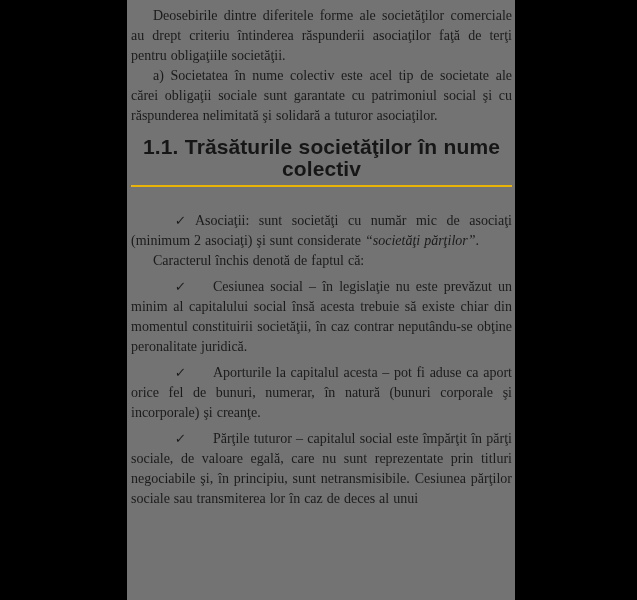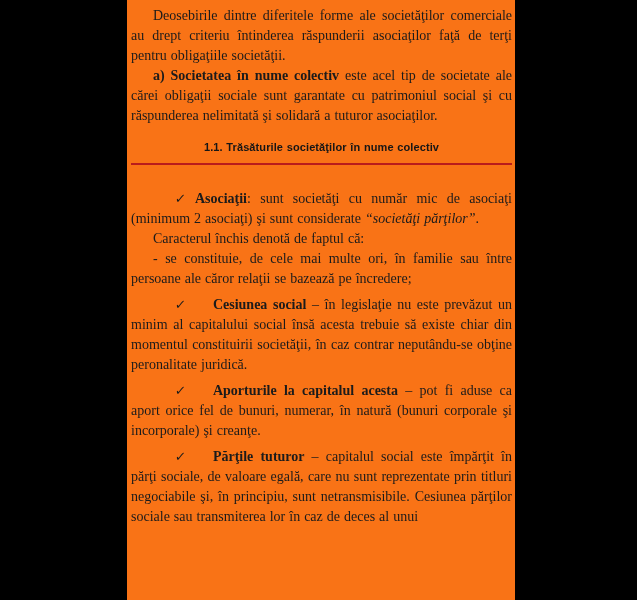--- a/index.html
+++ b/index.html
@@ -13,72 +13,71 @@
     height: 600px;
     background: #000;
     overflow: hidden;
   }
   .paper {
     position: absolute;
     left: 127px;
     top: 0;
     width: 388px;
     height: 600px;
-    background: #f97316;
+    background: #737373;
     box-sizing: border-box;
   }
   .content {
     padding: 6px 3px 0 4px;
     font-family: "Liberation Serif", serif;
     font-size: 14px;
     line-height: 20px;
     color: #1b1b1b;
     word-spacing: 0.5px;
   }
   .para {
     margin: 0;
     text-align: justify;
     text-indent: 22px;
   }
   .para.gap { margin-top: 0; }
   .para.gap-sm { margin-top: 6px; }
-  .seg.bold { font-weight: bold; }
+  .seg.bold { font-weight: normal; }
   .seg.italic { font-style: italic; }
   .tick {
     display: inline-block;
     font-family: "DejaVu Sans", sans-serif;
     font-size: 13px;
     margin-right: 9px;
     transform: skewX(-6deg);
   }
   .tick.wide { margin-right: 27px; }
   .heading {
     margin: 10px 0 24px 0;
     padding-bottom: 5px;
-    border-bottom: 2px solid #b91c1c;
+    border-bottom: 2px solid #eab308;
     text-align: center;
     font-family: "Liberation Sans", "DejaVu Sans", sans-serif;
     font-weight: 700;
-    font-size: 11px;
+    font-size: 21px;
     line-height: 22px;
     letter-spacing: 0.1px;
     color: #161616;
     text-indent: 0;
   }
 </style>
 </head>
 <body>
 
 <div class="stage">
   <div class="paper">
     <div class="content" id="content">
         <p class="para"><span class="seg normal">Deosebirile dintre diferitele forme ale societăţilor comerciale au drept criteriu întinderea răspunderii asociaţilor faţă de terţi pentru obligaţiile societăţii.</span></p>
         <p class="para"><span class="seg bold">a) Societatea în nume colectiv</span><span class="seg normal"> este acel tip de societate ale cărei obligaţii sociale sunt garantate cu patrimoniul social şi cu răspunderea nelimitată şi solidară a tuturor asociaţilor.</span></p>
         <div class="heading"><span>1.1. Trăsăturile societăţilor în nume colectiv</span></div>
         <p class="para"><span class="tick">✓</span><span class="seg bold">Asociaţii</span><span class="seg normal">: sunt societăţi cu număr mic de asociaţi (minimum 2 asociaţi) şi sunt considerate </span><span class="seg italic">“societăţi părţilor”</span><span class="seg normal">.</span></p>
         <p class="para gap"><span class="seg normal">Caracterul închis denotă de faptul că:</span></p>
-        <p class="para"><span class="seg normal">- se constituie, de cele mai multe ori, în familie sau între persoane ale căror relaţii se bazează pe încredere;</span></p>
         <p class="para gap-sm"><span class="tick wide">✓</span><span class="seg bold">Cesiunea social</span><span class="seg normal"> – în legislaţie nu este prevăzut un minim al capitalului social însă acesta trebuie să existe chiar din momentul constituirii societăţii, în caz contrar neputându-se obţine peronalitate juridică.</span></p>
         <p class="para gap-sm"><span class="tick wide">✓</span><span class="seg bold">Aporturile la capitalul acesta</span><span class="seg normal"> – pot fi aduse ca aport orice fel de bunuri, numerar, în natură (bunuri corporale şi incorporale) şi creanţe.</span></p>
         <p class="para gap-sm"><span class="tick wide">✓</span><span class="seg bold">Părţile tuturor</span><span class="seg normal"> – capitalul social este împărţit în părţi sociale, de valoare egală, care nu sunt reprezentate prin titluri negociabile şi, în principiu, sunt netransmisibile. Cesiunea părţilor sociale sau transmiterea lor în caz de deces al unui</span></p>
       </div>
   </div>
 </div>
 
 </body></html>

